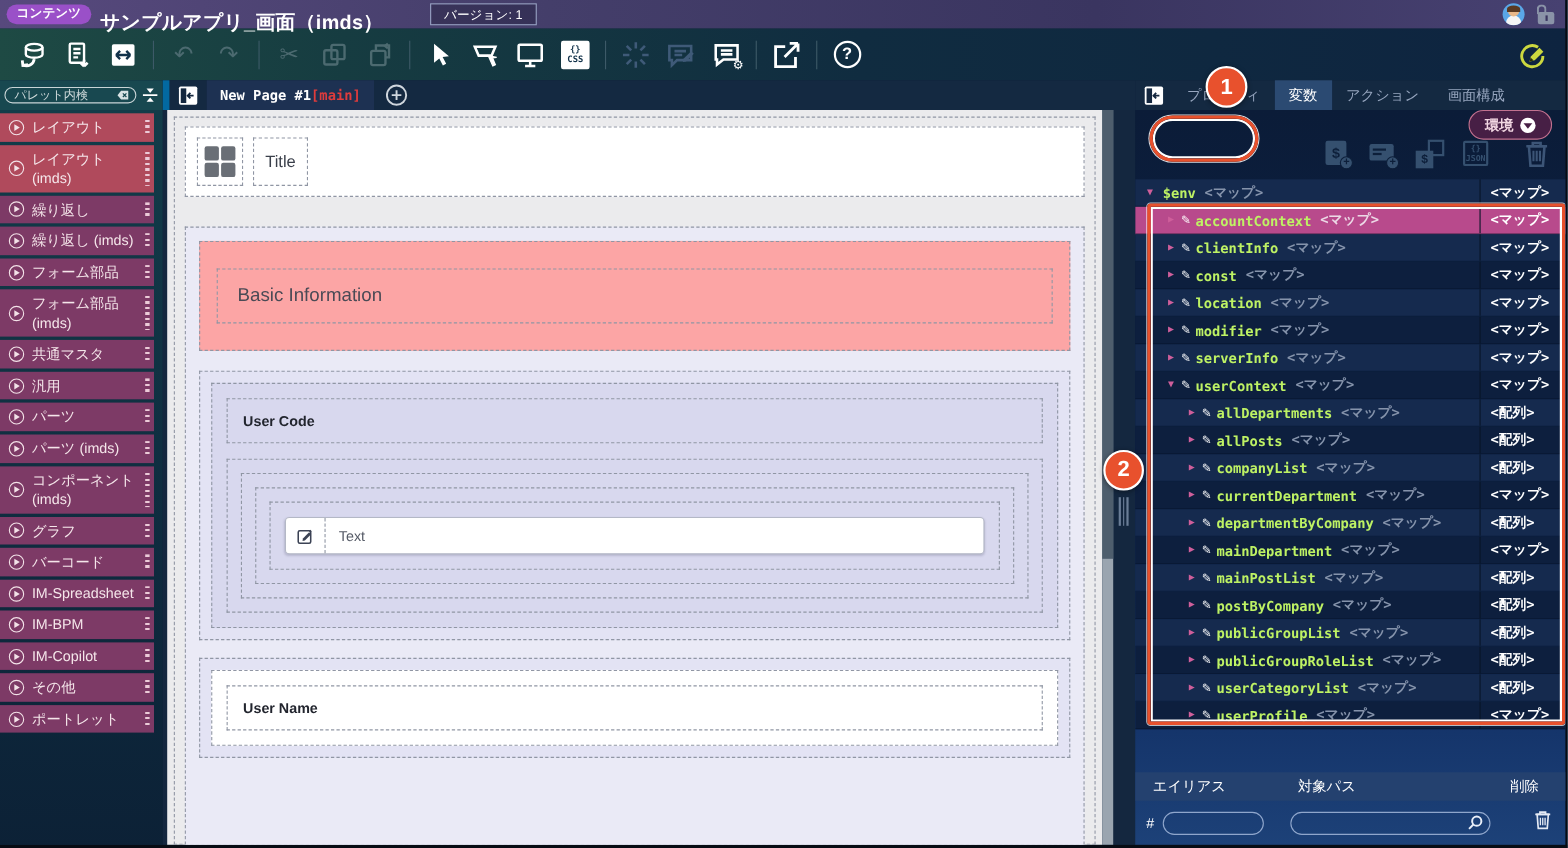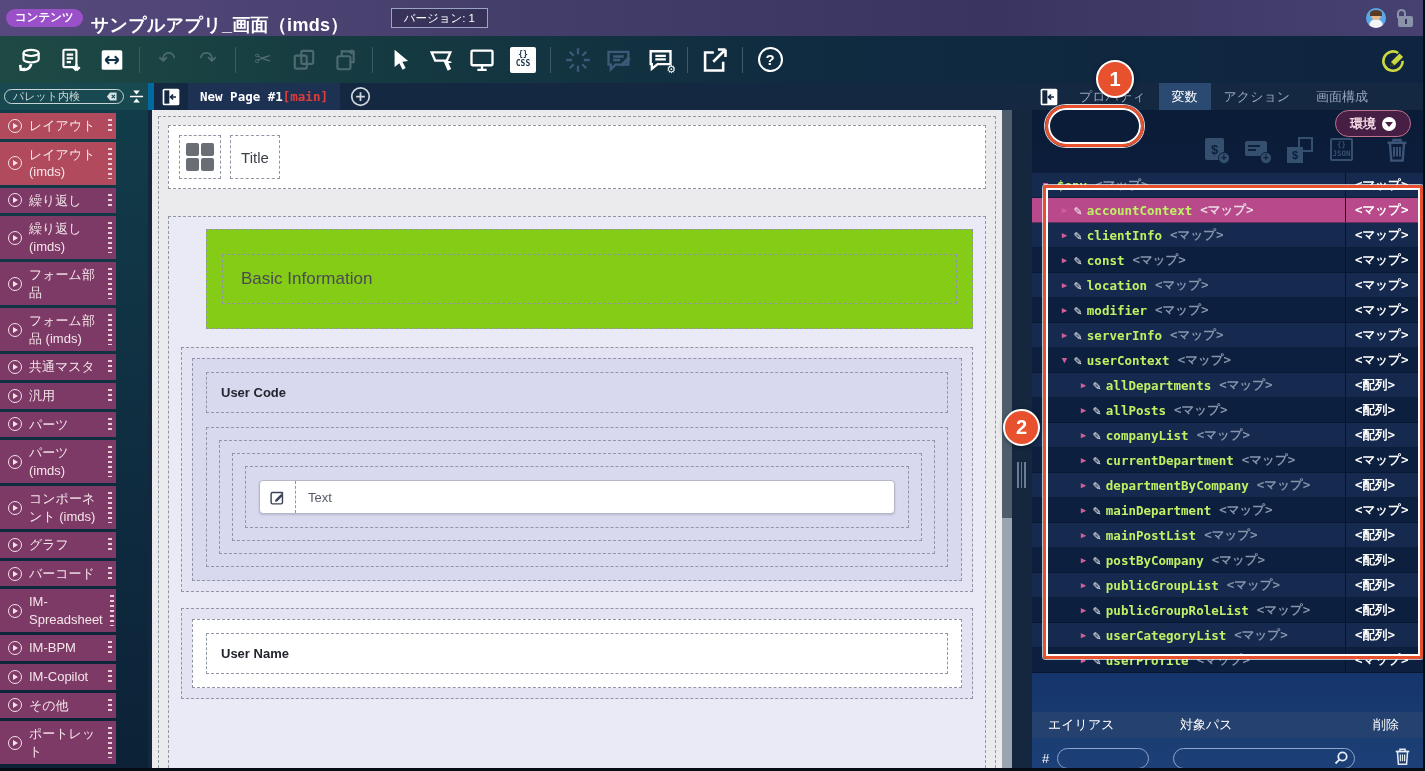--- a/index.html
+++ b/index.html
@@ -2,21 +2,21 @@
 <html><head>
 <meta charset="utf-8">
 <style>
   * { margin:0; padding:0; box-sizing:border-box; }
   html,body { width:1425px; height:771px; overflow:hidden; background:#0c2136;
     font-family:"Liberation Sans","DejaVu Sans",sans-serif; }
   #app { position:relative; width:1425px; height:771px; overflow:hidden;
     border-bottom:3px solid #070c14; border-right:2px solid #070c14; }
 
   
-  .titlebar { height:36px; display:flex; align-items:center; gap:8px; padding:0 6px;
+  .titlebar { height:26px; display:flex; align-items:center; gap:8px; padding:0 6px;
     background:linear-gradient(90deg,#57497d 0%,#443e6a 35%,#3a3560 70%,#474171 100%); }
   .badge { background:#9a50c8; color:#fff; font-size:11.5px; font-weight:bold;
     padding:2px 9px; border-radius:10px; line-height:1.2; }
   .apptitle { color:#fff; font-size:18px; font-weight:bold; letter-spacing:.3px;margin-top:14px; }
   .version { margin-left:34px; border:1px solid #9aa4c6; background:rgba(10,12,30,.25);
     color:#fff; font-size:11.5px; padding:1.5px 12px; }
   .titlebar .spacer { flex:1; }
   .avatar { width:20px; height:20px; border-radius:50%; background:#5aa7e8; position:relative; overflow:hidden; }
   .avatar .head { position:absolute; left:5px; top:3px; width:10px; height:9px; border-radius:50%; background:#e8b88a; }
   .avatar .hair { position:absolute; left:4px; top:1.5px; width:12px; height:6px; border-radius:50% 50% 0 0; background:#5a3a22; }
@@ -56,21 +56,21 @@
   .pagetab { background:#1d3152; display:flex; align-items:center; padding:0 12px;
     font-family:"DejaVu Sans Mono",monospace; font-size:12.5px; font-weight:bold; color:#fff; }
   .pagetab .mainref { color:#e03c3c; }
   .plusbtn { align-self:center; margin-left:10px; }
   .ptab { display:flex; align-items:center; padding:0 13px; color:#97a6bf; font-size:13px; }
   .ptab.active { background:#2b4a72; color:#fff; }
 
   
   .palette { background:linear-gradient(180deg,#123c49 0%,#0e2a3e 62%,#0c2136 100%);
     display:flex; flex-direction:column; gap:3px; padding:3px 0 0 0; overflow:hidden; }
-  .pitem { display:flex; align-items:center; gap:7px; padding:4px 4px 4px 8px; width:116px;
+  .pitem { display:flex; align-items:center; gap:7px; padding:4px 4px 4px 8px; width:140px;
     color:#f5e6ea; font-size:13px; line-height:1.35; }
   .pitem.red { background:#b04a5c; }
   .pitem.purple { background:#7d3a66; }
   .playicon { flex:0 0 14px; width:14px; height:14px; border:1.6px solid #f3e2e8; border-radius:50%;
     display:flex; align-items:center; justify-content:center; }
   .playicon i { display:block; width:0; height:0; border-left:5px solid #f3e2e8;
     border-top:3.5px solid transparent; border-bottom:3.5px solid transparent; margin-left:1.5px; }
   .pitem .lbl { flex:1; }
   .phandle { flex:0 0 4px; align-self:stretch; margin:2px 0;
     background-image:repeating-linear-gradient(to bottom,#eccbd8 0 2px,transparent 2px 5px); }
@@ -80,21 +80,21 @@
   .canvas { width:850px; margin-left:4px; background:#ebebed; padding:6px; overflow:hidden; }
   .dash { border:1px dashed #9096a4; }
   .outerbox { height:100%; padding:8px 9px; }
   .headerbox { background:#fff; height:64px; display:flex; align-items:center; gap:9px; padding:0 10px; }
   .gridcomp { width:42px; height:44px; display:flex; align-items:center; justify-content:center; }
   .gridicon { display:grid; grid-template-columns:13px 13px; grid-template-rows:13px 13px; gap:2.5px; }
   .gridicon i { background:#6a6f76; border-radius:2px; }
   .titlecomp { width:50px; height:44px; display:flex; align-items:center; justify-content:center;
     color:#3a3f4a; font-size:15px; }
   .formouter { margin-top:27px; background:#eaeaf6; padding:12px 12px 0 12px; height:572px; }
-  .sec1 { background:#84cc16; padding:24px 15px;margin-left:25px; }
+  .sec1 { background:#fca5a5; padding:24px 15px; }
   .sec1 .labelbox { padding:14px 18px; color:#4a4a55; font-size:17px; }
   .sec2 { margin-top:18px; background:#e3e3f4; padding:10px; }
   .sec2in { background:#d8d8ee; padding:13px; }
   .fldlabel { padding:12px 14px; color:#22252e; font-size:13px; font-weight:bold; }
   .w1 { margin-top:14px; padding:12px; }
   .w2 { padding:12px; }
   .w3 { padding:12px; }
   .w4 { padding:13px; }
   .inputrow { background:#fff; border:1px solid #b4b8c6; border-radius:4px; height:34px;
     display:flex; align-items:center; box-shadow:0 1px 2px rgba(40,40,80,.18); }

